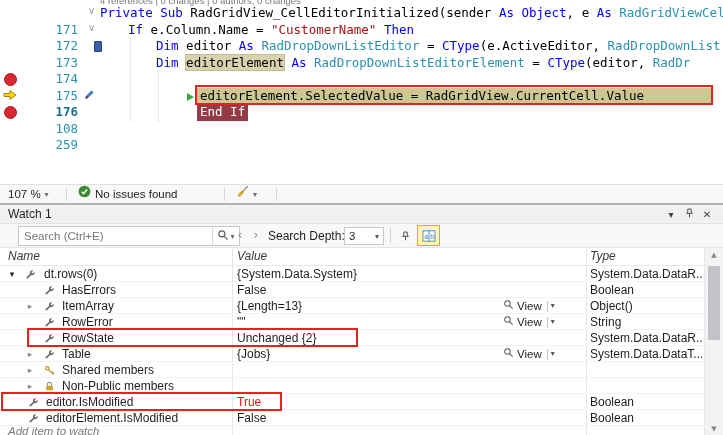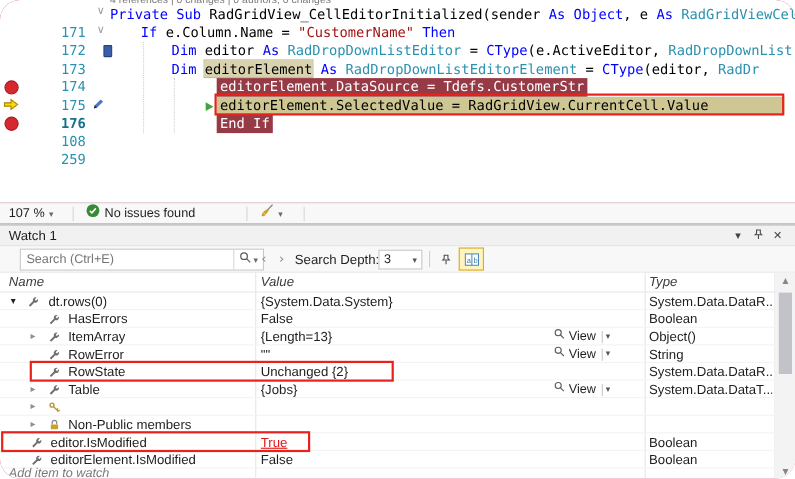--- a/index.html
+++ b/index.html
@@ -1,18 +1,18 @@
 <!DOCTYPE html>
 <html><head>
 <meta charset="utf-8">
 <style>
   * { margin:0; padding:0; box-sizing:border-box; }
   html,body { width:723px; height:435px; overflow:hidden; background:#fff;
     font-family:"Liberation Sans","DejaVu Sans",sans-serif; }
-  .screen { position:relative; width:723px; height:435px; background:#be185d; overflow:hidden;border-radius:18px; }
+  .screen { position:relative; width:723px; height:435px; background:#f0abfc; overflow:hidden; }
 
   
   .code-area { position:absolute; top:0; left:0; width:723px; height:184px; background:#fff; overflow:hidden;
     font-family:"DejaVu Sans Mono","Liberation Mono",monospace; font-size:12.5px; }
   .codelens { position:absolute; top:-5px; left:100px; font-family:"Liberation Sans",sans-serif;
     font-size:9.5px; color:#7a7a7a; white-space:pre; }
   .cline { position:absolute; left:0; width:723px; height:16.5px; line-height:16.5px; white-space:pre; }
   .lnum { position:absolute; left:0; width:78px; text-align:right; color:#2B91AF; }
   .lnum.cur { color:#17708e; font-weight:bold; }
   .oc { position:absolute; left:88px; top:-2px; color:#9a9a9a; font-size:10px; font-family:"DejaVu Sans",sans-serif; }
@@ -71,21 +71,21 @@
   .col-div { position:absolute; top:44px; bottom:0; width:0; border-left:1px solid #E6E6E6; }
 
   .wrow { position:absolute; left:0; width:705px; height:16px; line-height:16px; font-size:12px;
     color:#1e1e1e; border-bottom:1px solid #F3F3F3; }
   .exp { position:absolute; top:0; width:12px; text-align:center; font-family:"DejaVu Sans",sans-serif; }
   .exp.open { color:#1e1e1e; font-size:9px; }
   .exp.closed { color:#8f8f8f; font-size:9px; }
   .wicon { position:absolute; top:2px; width:12px; height:12px; }
   .wname, .wval, .wtype { position:absolute; top:0; white-space:nowrap; overflow:hidden; }
   .wval { left:237px; width:265px; }
-  .wval.red { color:#E21717;text-decoration:underline; }
+  .wval.red { color:#E21717; }
   .wtype { left:590px; width:112px; }
   .viewctl { position:absolute; left:503px; top:0; width:77px; height:16px; display:flex; align-items:center;
     gap:3px; color:#1e1e1e; font-size:11.5px; cursor:pointer; }
   .viewctl .vs { width:0; height:11px; border-left:1px solid #C9C9C9; margin-left:2px; }
   .add-item { position:absolute; left:8px; top:221px; font-size:11.5px; font-style:italic; color:#7A7A7A; }
 
   .sb-track { position:absolute; left:705px; top:44px; width:18px; height:187px; background:#F3F3F3; }
   .sb-thumb { position:absolute; left:708px; top:62px; width:12px; height:74px; background:#C2C3C9; }
   .sb-ar { position:absolute; left:705px; width:18px; height:12px; text-align:center; line-height:12px;
     font-size:7px; color:#868686; font-family:"DejaVu Sans",sans-serif; }
@@ -138,21 +138,20 @@
       <span class="ctext" style="left:156px"><span class="kw">Dim </span><span class="pl">editor </span><span class="kw">As </span><span class="ty">RadDropDownListEditor </span><span class="pl">= </span><span class="kw">CType</span><span class="pl">(e.ActiveEditor, </span><span class="ty">RadDropDownList</span></span>
     </div>
 
     <div class="cline" style="top:54.5px">
       <span class="lnum">174</span>
       <span class="ctext" style="left:156px"><span class="kw">Dim </span><span class="pl hl">editorElement</span><span class="pl"> </span><span class="kw">As </span><span class="ty">RadDropDownListEditorElement </span><span class="pl">= </span><span class="kw">CType</span><span class="pl">(editor, </span><span class="ty">RadDr</span></span>
     </div>
 
     <div class="cline" style="top:71px">
       <span class="lnum">175</span>
-      <span class="ctext band-bp" style="left:197px"><span>editorElement.DataSource = Tdefs.CustomerStr</span></span>
     </div>
 
     <div class="cline" style="top:87.5px">
       <span class="lnum cur">176</span>
       <span class="ctext band-cur" style="left:197px"><span>editorElement.SelectedValue = RadGridView.CurrentCell.Value</span></span>
     </div>
 
     <div class="cline" style="top:104px">
       <span class="lnum">108</span>
       <span class="ctext band-bp" style="left:197px"><span>End If</span></span>
@@ -329,20 +328,21 @@
       </span>
       <span class="wtype">System.Data.DataT...</span>
     </div>
 
     <div class="wrow" style="top:158px">
       <span class="exp closed" style="left:24px">▸</span>
       <span class="wicon" style="left:44px"><svg width="11" height="11" viewBox="0 0 16 16">
             <circle cx="4.8" cy="4.8" r="2.6" fill="none" stroke="#B9972E" stroke-width="1.8"></circle>
             <path d="M6.8 6.8l6.4 6.4M11 11l1.8-1.8M13 13l1.8-1.8" stroke="#B9972E" stroke-width="1.8" fill="none"></path>
           </svg></span>
+      <span class="wname" style="left:62px">Shared members</span>
     </div>
 
     <div class="wrow" style="top:174px">
       <span class="exp closed" style="left:24px">▸</span>
       <span class="wicon" style="left:44px"><svg width="11" height="11" viewBox="0 0 16 16">
             <path d="M5 7V4.8a3 3 0 0 1 6 0V7" fill="none" stroke="#8A8A8A" stroke-width="1.6"></path>
             <rect x="3.2" y="7" width="9.6" height="6.5" rx="1" fill="#C9A227"></rect>
           </svg></span>
       <span class="wname" style="left:62px">Non-Public members</span>
     </div>

